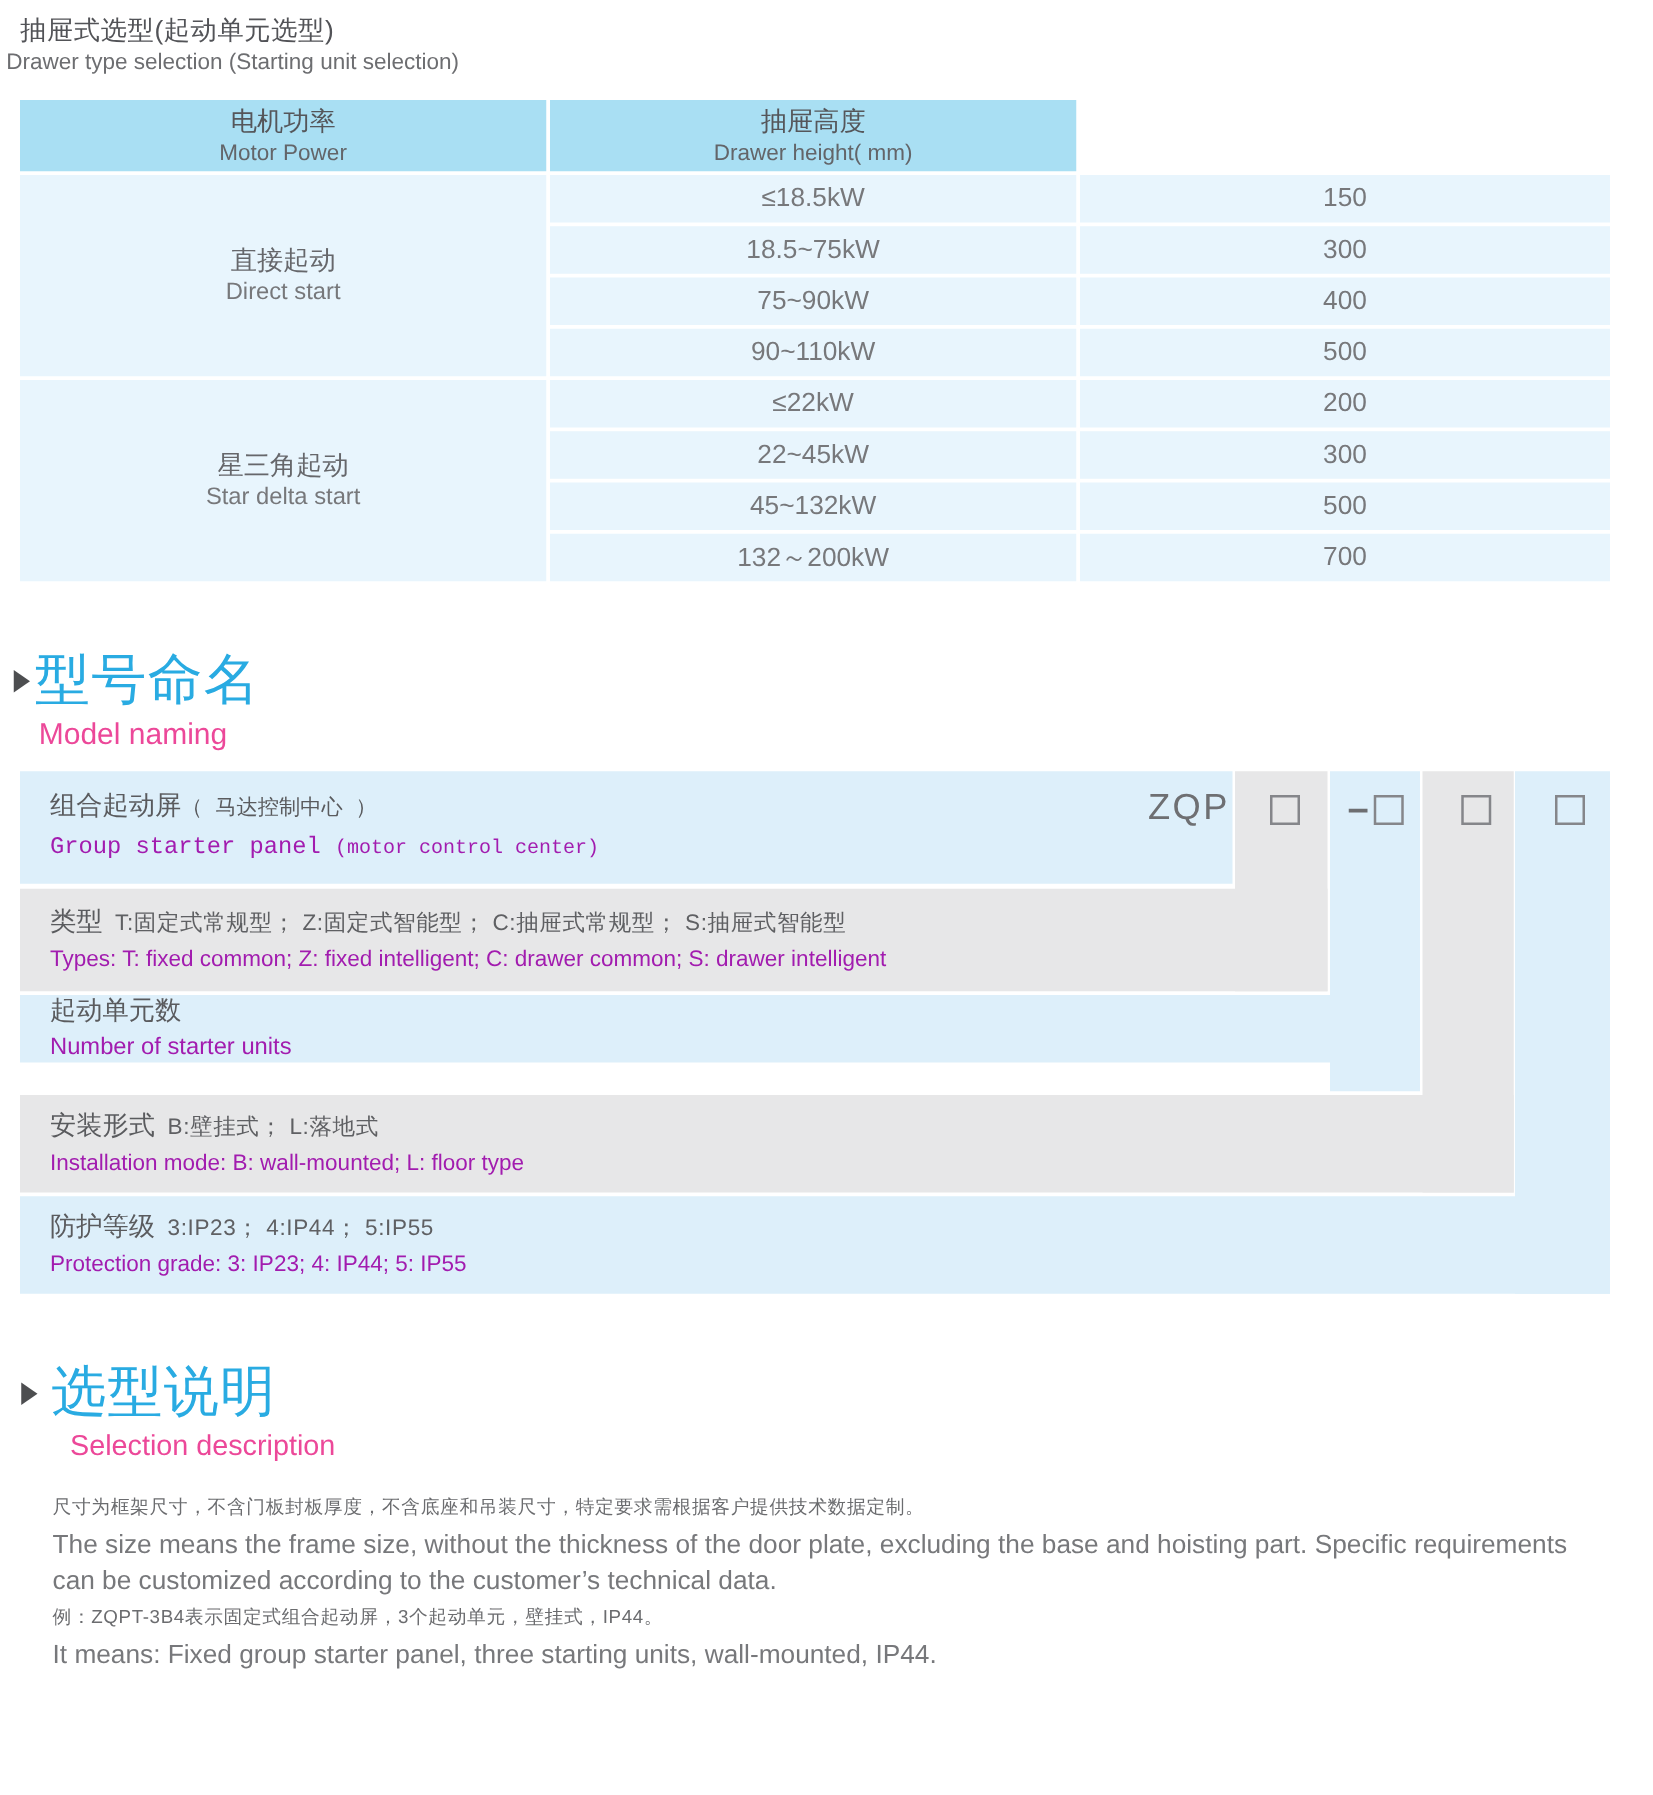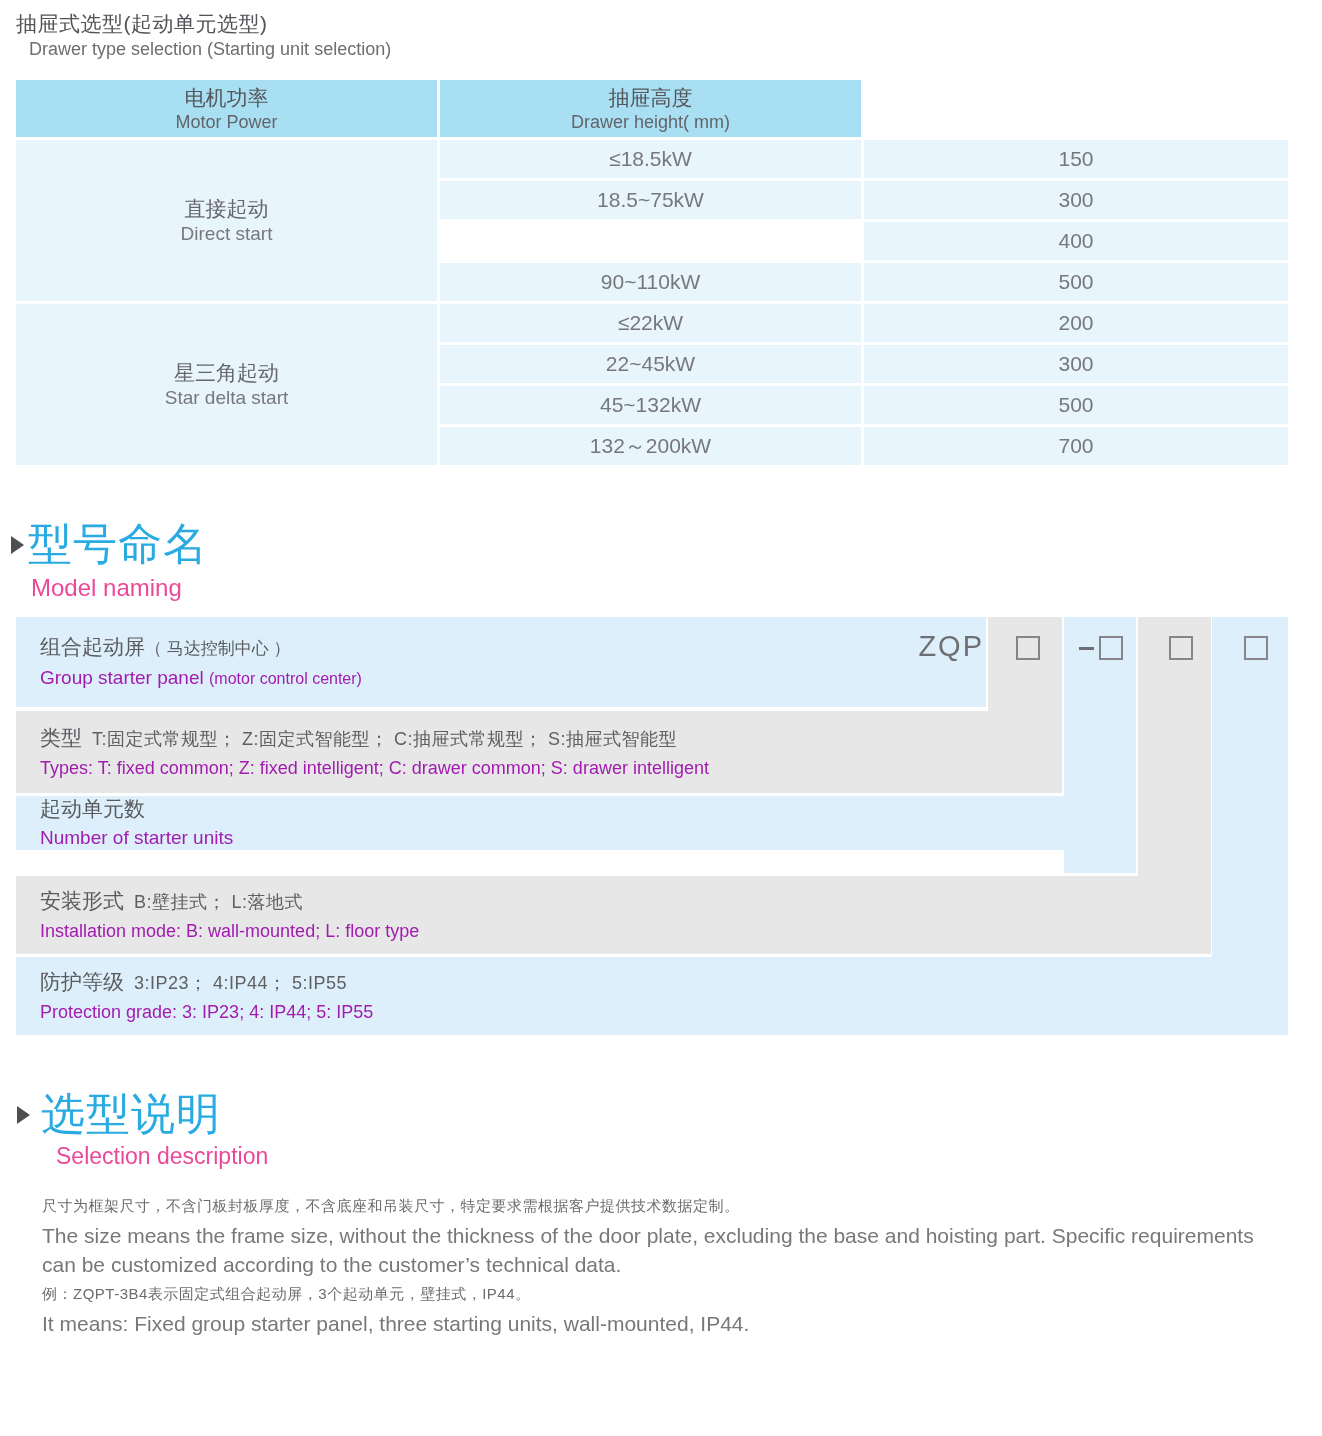--- a/index.html
+++ b/index.html
@@ -4,21 +4,21 @@
 <style>
   * { margin:0; padding:0; box-sizing:border-box; }
   html,body { background:#ffffff; }
   .page {
     position:relative; width:1322px; height:1436px; background:#ffffff;
     font-family:"Liberation Sans","DejaVu Sans",sans-serif; overflow:hidden;
   }
 
   
   .doc-title-cn { position:absolute; left:16px; top:10px; font-size:21px; color:#525357; letter-spacing:0.5px; }
-  .doc-title-en { position:absolute; left:29px; top:39px; font-size:18px; color:#6d6e71; }
+  .doc-title-en { position:absolute; left:5px; top:39px; font-size:18px; color:#6d6e71; }
 
   
   .sel-table { position:absolute; left:16px; top:80px; width:1272px; }
   .thead { display:grid; grid-template-columns:421px 421px 424px; column-gap:3px; margin-bottom:3px; }
   .th { background:#a9dff3; height:57px; display:flex; flex-direction:column; align-items:center; justify-content:center; }
   .th .cn { font-size:21px; color:#55565a; line-height:26px; }
   .th .en { font-size:18px; color:#636569; line-height:22px; }
   .tbody { display:grid; grid-template-columns:421px 421px 424px; grid-template-rows:repeat(8,38px); gap:3px; }
   .cell { background:#e8f5fd; display:flex; align-items:center; justify-content:center; font-size:21px; color:#77787b; }
   .mode { grid-column:1; flex-direction:column; }
@@ -35,21 +35,21 @@
   .h-cn { position:absolute; font-size:44px; color:#29abe2; line-height:48px; letter-spacing:1px; }
   .h-en { position:absolute; font-size:24px; color:#ec4899; }
   .h1-cn { left:28px; top:520px; }
   .h1-en { left:31px; top:574px; }
   .h2-cn { left:41px; top:1090px; }
   .h2-en { left:56px; top:1143px; font-size:23px; }
 
   
   .diagram { position:absolute; left:16px; top:617px; width:1272px; height:418px; }
   .d-row { position:absolute; left:0; display:flex; flex-direction:column; justify-content:center; padding-left:24px; }
-  .dr1 { top:0;   height:90px; width:970px;  background:#ddeffa; }
+  .dr1 { top:0;   height:90px; width:970px;  background:#ddeffa;font-family:Liberation Mono, monospace; }
   .dr2 { top:94px;  height:82px; width:1046px; background:#e7e7e8; }
   .dr3 { top:179px; height:54px; width:1120px; background:#ddeffa; }
   .dr4 { top:259px; height:78px; width:1195px; background:#e7e7e8; }
   .dr5 { top:340px; height:78px; width:1272px; background:#ddeffa; }
   .strip { position:absolute; top:0; }
   .s1 { left:972px;  width:74px; height:176px; background:#e7e7e8; }
   .s2 { left:1048px; width:72px; height:256px; background:#ddeffa; }
   .s3 { left:1122px; width:73px; height:337px; background:#e7e7e8; }
   .s4 { left:1196px; width:76px; height:418px; background:#ddeffa; }
   .zqp { position:absolute; left:878px; top:13px; width:90px; text-align:right; font-size:29px; color:#6e6f72; letter-spacing:2px; }
@@ -90,20 +90,21 @@
     </div>
     <div class="tbody">
       <div class="cell mode m1">
         <span class="cn">直接起动</span>
         <span class="en">Direct start</span>
       </div>
       <div class="cell c2 r1">≤18.5kW</div>
       <div class="cell c3 r1">150</div>
       <div class="cell c2 r2">18.5~75kW</div>
       <div class="cell c3 r2">300</div>
+      <div class="cell c2 r3">75~90kW</div>
       <div class="cell c3 r3">400</div>
       <div class="cell c2 r4">90~110kW</div>
       <div class="cell c3 r4">500</div>
 
       <div class="cell mode m2">
         <span class="cn">星三角起动</span>
         <span class="en">Star delta start</span>
       </div>
       <div class="cell c2 r5">≤22kW</div>
       <div class="cell c3 r5">200</div>

